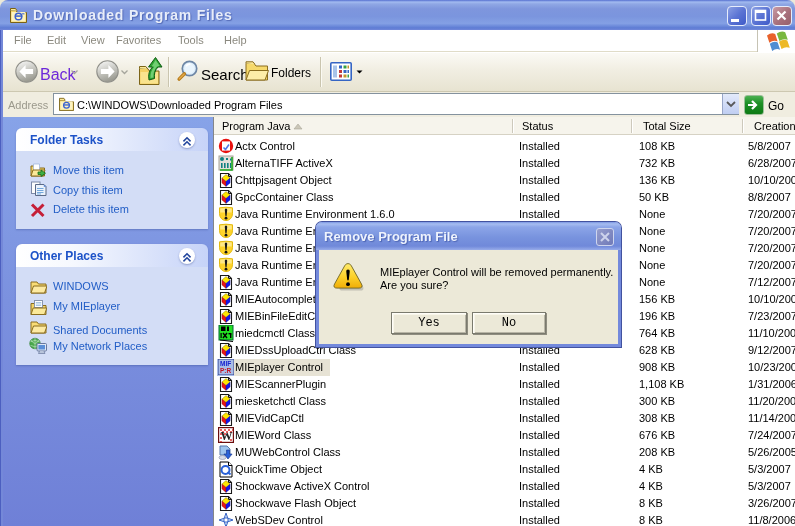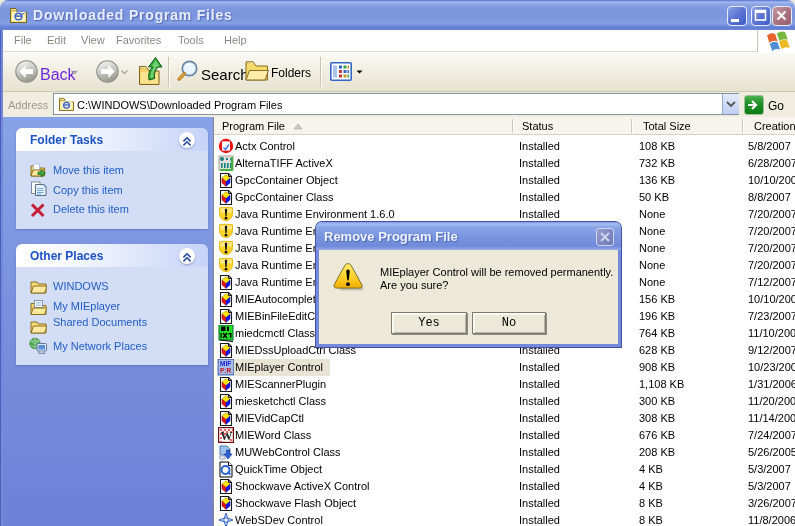--- a/index.html
+++ b/index.html
@@ -223,33 +223,33 @@
  <path d="M1 4.5 h5.5 l1.5 2 H16 v9 H1 z" fill="#f1d46a" stroke="#8a6d1f"></path>
  <rect x="4.5" y="1.5" width="8" height="7" fill="#fff" stroke="#8a96ae"></rect>
  <path d="M5.8 3.5 h5.5 M5.8 5 h5.5 M5.8 6.5 h5.5" stroke="#8fb6dc" stroke-width=".8"></path>
  <path d="M1 15.5 l2.2 -6.5 h13.6 l-2.2 6.5 z" fill="#fbe99a" stroke="#8a6d1f"></path>
 </svg>
 <span class="abs titem" style="left:53px;top:300px">My MIEplayer</span>
 <svg class="abs" style="left:30px;top:319px" width="17" height="15" viewBox="0 0 17 15">
  <path d="M1 3 h6 l1.5 2 H16 v9 H1 z" fill="#f9dc76" stroke="#8a6d1f"></path>
  <path d="M1 14 l2.5 -7 h13.5 l-2.5 7 z" fill="#fdeaa2" stroke="#8a6d1f"></path>
 </svg>
-<span class="abs titem" style="left:53px;top:316px">Shared Documents</span>
+<span class="abs titem" style="left:53px;top:324px">Shared Documents</span>
 <svg class="abs" style="left:29px;top:337px" width="19" height="18" viewBox="0 0 19 18">
  <circle cx="6" cy="6.5" r="5.3" fill="#4aa84d" stroke="#2c7c30" stroke-width=".6"></circle>
  <path d="M1.5 4.8 q4.5 -2.8 9 0 M1.5 8.4 q4.5 2.8 9 0 M6 1.2 v10.6 M2.2 3 q3.8 7 7.6 0" stroke="#b8dfba" stroke-width=".7" fill="none"></path>
  <rect x="8" y="6.5" width="9.5" height="7.5" rx="1" fill="#dce6f4" stroke="#68789e"></rect>
  <rect x="9.4" y="8" width="6.6" height="4.5" fill="#5b8fd8"></rect>
  <path d="M10.5 14 l-1 2.5 h6.5 l-1 -2.5" fill="#b8c4da" stroke="#68789e" stroke-width=".7"></path>
 </svg>
 <span class="abs titem" style="left:53px;top:340px">My Network Places</span>
 
 <div id="filearea" class="abs"></div>
 <div id="lheader" class="abs">
- <span style="position:absolute;left:8px;top:3px">Program File</span>
+ <span style="position:absolute;left:8px;top:3px">Program Java</span>
  <svg style="position:absolute;left:79px;top:6px" width="10" height="7">
       <path d="M5 1 L9 6 H1 z" fill="#cbc7b8" stroke="#aaa698" stroke-width=".6"></path>
     </svg>
  <div class="hsep" style="left:298px"></div>
  <span style="position:absolute;left:308px;top:3px">Status</span>
  <div class="hsep" style="left:417px"></div>
  <span style="position:absolute;left:429px;top:3px">Total Size</span>
  <div class="hsep" style="left:528px"></div>
  <span style="position:absolute;left:540px;top:3px">Creation Date</span>
 </div>
@@ -283,21 +283,21 @@
       <span class="dt">6/28/2007</span>
     </div>
     <div class="row">
       <svg class="ic" width="16" height="17" viewBox="0 0 16 17">
         <path d="M2.5 1.5 h8 L13.5 4.5 V15.5 H2.5 z" fill="#fff" stroke="#1a1a1a" stroke-width="1.1"></path>
         <path d="M10.5 1.5 V4.5 H13.5" fill="none" stroke="#1a1a1a" stroke-width="1.1"></path>
         <path d="M8 2.6 L12.1 6.1 L8 9.6 L3.9 6.1 z" fill="#ffe600" stroke="#6a6000" stroke-width=".4"></path>
         <path d="M3.9 6.1 L8 9.6 V14.4 L3.9 10.9 z" fill="#e81616" stroke="#7a0c0c" stroke-width=".3"></path>
         <path d="M12.1 6.1 L8 9.6 V14.4 L12.1 10.9 z" fill="#1616e8" stroke="#0c0c7a" stroke-width=".3"></path>
       </svg>
-      <span class="nm">GpcContainer Object</span>
+      <span class="nm">Chttpjsagent Object</span>
       <span class="st">Installed</span>
       <span class="sz">136 KB</span>
       <span class="dt">10/10/2007</span>
     </div>
     <div class="row">
       <svg class="ic" width="16" height="17" viewBox="0 0 16 17">
         <path d="M2.5 1.5 h8 L13.5 4.5 V15.5 H2.5 z" fill="#fff" stroke="#1a1a1a" stroke-width="1.1"></path>
         <path d="M10.5 1.5 V4.5 H13.5" fill="none" stroke="#1a1a1a" stroke-width="1.1"></path>
         <path d="M8 2.6 L12.1 6.1 L8 9.6 L3.9 6.1 z" fill="#ffe600" stroke="#6a6000" stroke-width=".4"></path>
         <path d="M3.9 6.1 L8 9.6 V14.4 L3.9 10.9 z" fill="#e81616" stroke="#7a0c0c" stroke-width=".3"></path>

